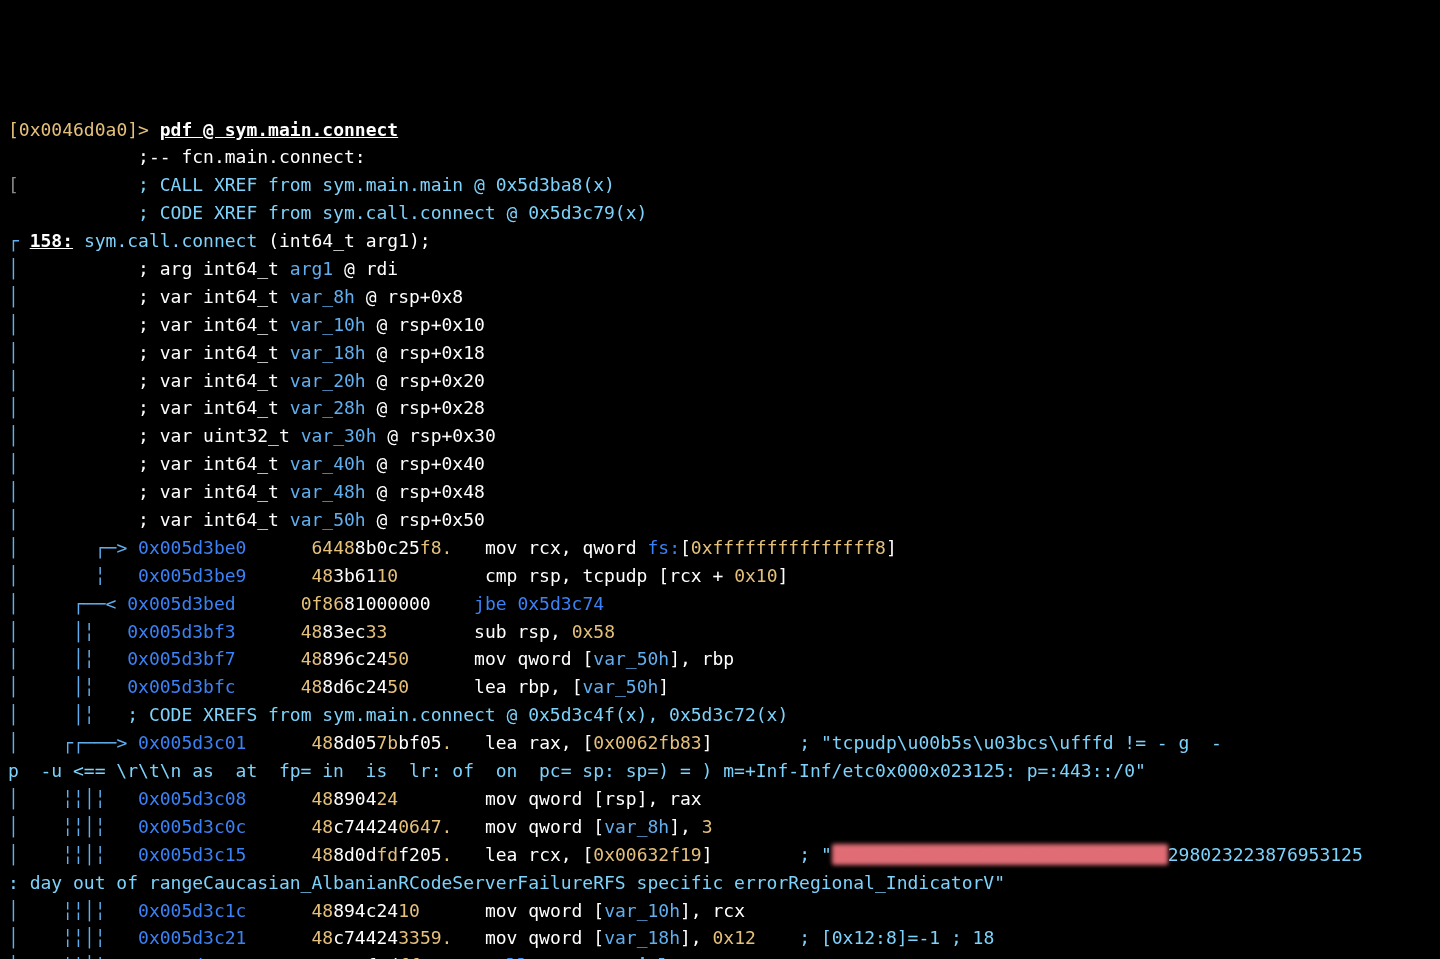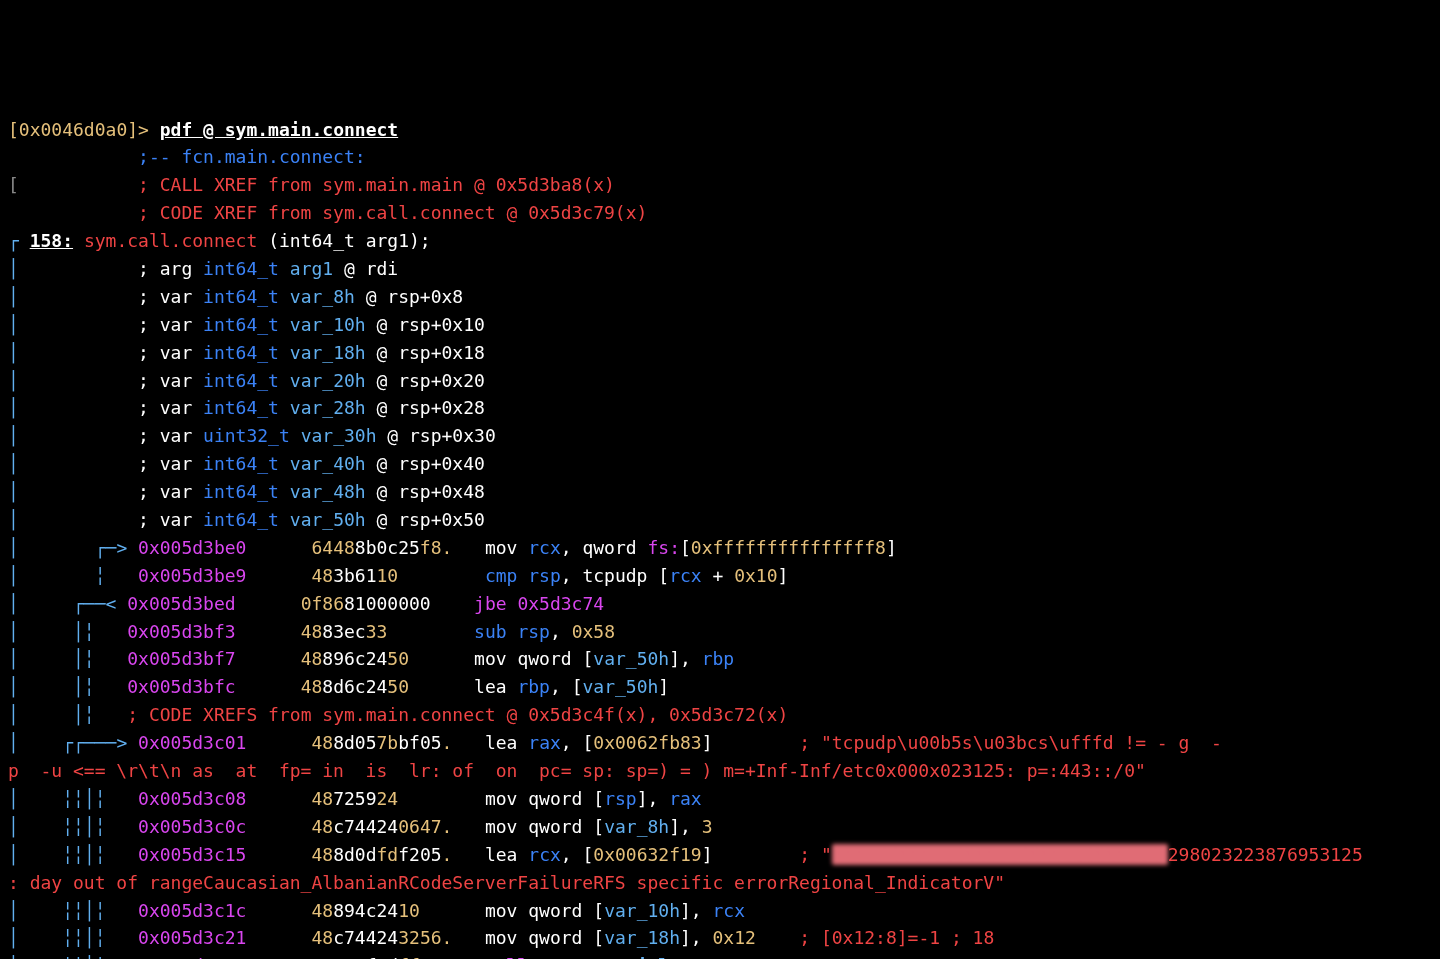--- a/index.html
+++ b/index.html
@@ -11,24 +11,24 @@
     background: #000;
     font-family: 'Menlo', 'Monaco', 'Consolas', monospace;
     font-size: 18px;
     line-height: 1.55;
     color: #fff;
     padding: 4px 8px;
     white-space: pre;
     overflow: hidden;
   }
   .yellow { color: #e5c07b; }
-  .green { color: #d946ef; }
-  .red { color: #ef4444; margin-top: 9px; }
+  .green { color: #3b82f6; }
+  .red { color: #7dd3fc; margin-top: 9px; }
   .blue { color: #61afef; }
-  .cyan { color: #3b82f6; }
+  .cyan { color: #ffffff; }
   .white { color: #ffffff; }
   .grey { color: #888; }
   .bold { font-weight: bold; text-decoration: underline; }
   pre { font-family: inherit; }
   .redacted {
     background: #e06c75;
     color: #e06c75;
     filter: blur(2px);
     border-radius: 2px;
   }
@@ -55,23 +55,23 @@
 <span class="blue">│</span>           <span class="white">; var </span><span class="cyan">int64_t</span> <span class="blue">var_50h</span> <span class="white">@ rsp+0x50</span>
 <span class="blue">│</span>       <span class="blue">┌─&gt;</span> <span class="green">0x005d3be0</span>      <span class="yellow">6448</span><span class="white">8b0c25</span><span class="yellow">f8.</span>   <span class="white">mov </span><span class="cyan">rcx</span><span class="white">, qword </span><span class="green">fs:</span><span class="white">[</span><span class="yellow">0xfffffffffffffff8</span><span class="white">]</span>
 <span class="blue">│</span>       <span class="blue">╎</span>   <span class="green">0x005d3be9</span>      <span class="yellow">48</span><span class="white">3b61</span><span class="yellow">10</span>        <span class="cyan">cmp rsp</span><span class="white">, tcpudp [</span><span class="cyan">rcx</span><span class="white"> + </span><span class="yellow">0x10</span><span class="white">]</span>
 <span class="blue">│</span>     <span class="blue">┌──&lt;</span> <span class="green">0x005d3bed</span>      <span class="yellow">0f86</span><span class="white">81000000</span>    <span class="green">jbe 0x5d3c74</span>
 <span class="blue">│</span>     <span class="blue">│╎</span>   <span class="green">0x005d3bf3</span>      <span class="yellow">48</span><span class="white">83ec</span><span class="yellow">33</span>        <span class="cyan">sub rsp</span><span class="white">, </span><span class="yellow">0x58</span>
 <span class="blue">│</span>     <span class="blue">│╎</span>   <span class="green">0x005d3bf7</span>      <span class="yellow">48</span><span class="white">896c24</span><span class="yellow">50</span>      <span class="white">mov qword [</span><span class="blue">var_50h</span><span class="white">], </span><span class="cyan">rbp</span>
 <span class="blue">│</span>     <span class="blue">│╎</span>   <span class="green">0x005d3bfc</span>      <span class="yellow">48</span><span class="white">8d6c24</span><span class="yellow">50</span>      <span class="white">lea </span><span class="cyan">rbp</span><span class="white">, [</span><span class="blue">var_50h</span><span class="white">]</span>
 <span class="blue">│</span>     <span class="blue">│╎</span>   <span class="red">; CODE XREFS from sym.main.connect @ 0x5d3c4f(x), 0x5d3c72(x)</span>
 <span class="blue">│</span>    <span class="blue">┌┌───&gt;</span> <span class="green">0x005d3c01</span>      <span class="yellow">48</span><span class="white">8d05</span><span class="yellow">7b</span><span class="white">bf05</span><span class="yellow">.</span>   <span class="white">lea </span><span class="cyan">rax</span><span class="white">, [</span><span class="yellow">0x0062fb83</span><span class="white">]</span>        <span class="red">; "tcpudp\u00b5s\u03bcs\ufffd != - g  -</span>
 <span class="red">p  -u &lt;== \r\t\n as  at  fp= in  is  lr: of  on  pc= sp: sp=) = ) m=+Inf-Inf/etc0x000x023125: p=:443::/0"</span>
-<span class="blue">│</span>    <span class="blue">╎╎│╎</span>   <span class="green">0x005d3c08</span>      <span class="yellow">48</span><span class="white">7259</span><span class="yellow">24</span>        <span class="white">mov qword [</span><span class="cyan">rsp</span><span class="white">], </span><span class="cyan">rax</span>
+<span class="blue">│</span>    <span class="blue">╎╎│╎</span>   <span class="green">0x005d3c08</span>      <span class="yellow">48</span><span class="white">8904</span><span class="yellow">24</span>        <span class="white">mov qword [</span><span class="cyan">rsp</span><span class="white">], </span><span class="cyan">rax</span>
 <span class="blue">│</span>    <span class="blue">╎╎│╎</span>   <span class="green">0x005d3c0c</span>      <span class="yellow">48</span><span class="white">c74424</span><span class="yellow">0647.</span>   <span class="white">mov qword [</span><span class="blue">var_8h</span><span class="white">], </span><span class="yellow">3</span>
 <span class="blue">│</span>    <span class="blue">╎╎│╎</span>   <span class="green">0x005d3c15</span>      <span class="yellow">48</span><span class="white">8d0d</span><span class="yellow">fd</span><span class="white">f205</span><span class="yellow">.</span>   <span class="white">lea </span><span class="cyan">rcx</span><span class="white">, [</span><span class="yellow">0x00632f19</span><span class="white">]</span>        <span class="red">; "</span><span class="redacted">XXXXXXXXXXXXXXXXXXXXXXXXXXXXXXX</span><span class="red">298023223876953125</span>
 <span class="red">: day out of rangeCaucasian_AlbanianRCodeServerFailureRFS specific errorRegional_IndicatorV"</span>
 <span class="blue">│</span>    <span class="blue">╎╎│╎</span>   <span class="green">0x005d3c1c</span>      <span class="yellow">48</span><span class="white">894c24</span><span class="yellow">10</span>      <span class="white">mov qword [</span><span class="blue">var_10h</span><span class="white">], </span><span class="cyan">rcx</span>
-<span class="blue">│</span>    <span class="blue">╎╎│╎</span>   <span class="green">0x005d3c21</span>      <span class="yellow">48</span><span class="white">c74424</span><span class="yellow">3256.</span>   <span class="white">mov qword [</span><span class="blue">var_18h</span><span class="white">], </span><span class="yellow">0x12</span>    <span class="red">; [0x12:8]=-1 ; 18</span>
+<span class="blue">│</span>    <span class="blue">╎╎│╎</span>   <span class="green">0x005d3c21</span>      <span class="yellow">48</span><span class="white">c74424</span><span class="yellow">3359.</span>   <span class="white">mov qword [</span><span class="blue">var_18h</span><span class="white">], </span><span class="yellow">0x12</span>    <span class="red">; [0x12:8]=-1 ; 18</span>
 <span class="blue">│</span>    <span class="blue">╎╎│╎</span>   <span class="green">0x005d3c2a</span>      <span class="white">e8</span><span class="yellow">51</span><span class="white">9fed</span><span class="yellow">ff</span>      <span class="green bold">call </span><span class="blue bold">sym.net.Dial</span>
                    </pre>
 
 
 
 
 </body></html>

